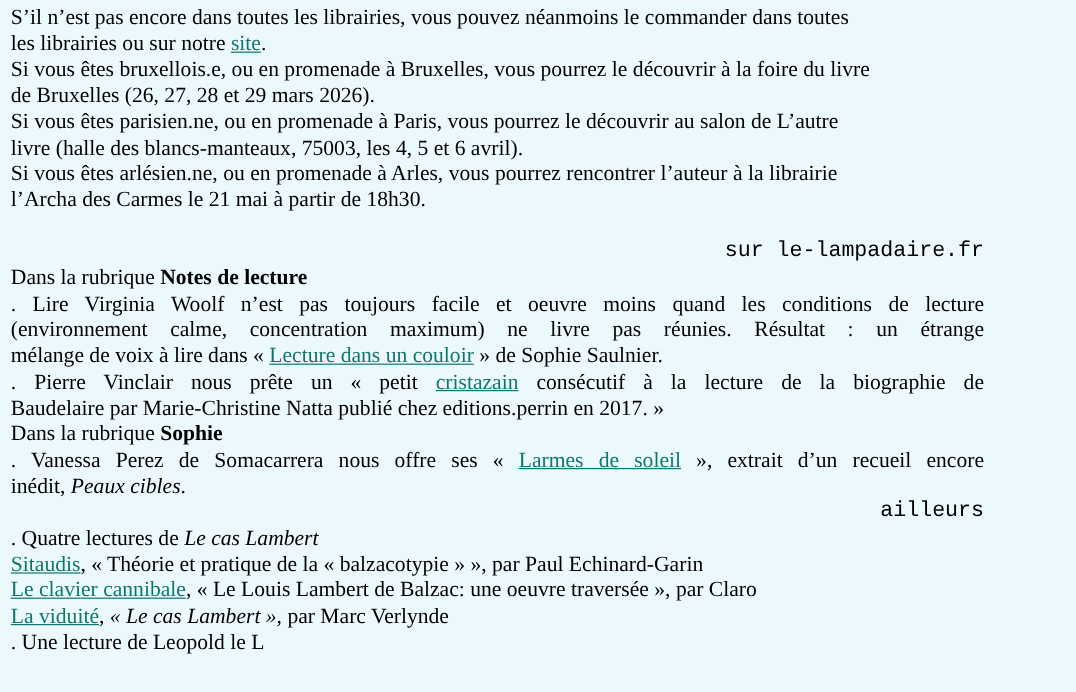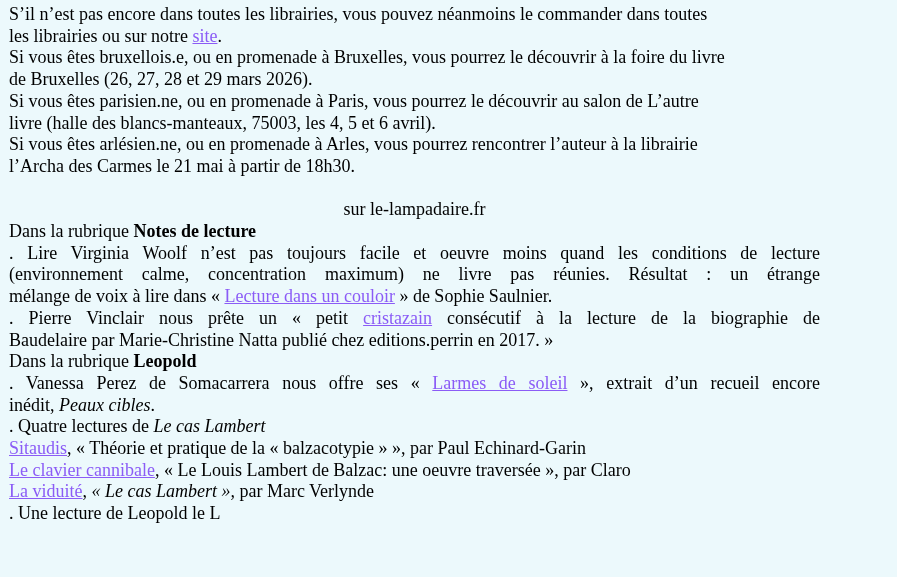--- a/index.html
+++ b/index.html
@@ -24,27 +24,28 @@
     min-height: 21.7px;
     white-space: nowrap;
   }
   .line.stretch {
     white-space: normal;
     text-align: justify;
     text-align-last: justify;
   }
   .line.center {
     white-space: normal;
-    text-align: center;
+    text-align: right;
+    font-family: Liberation Mono, monospace;
   }
   .it { font-style: italic; }
   .bd { font-weight: bold; text-align: right; }
   .link {
     text-decoration: underline;
-    color: #8b5cf6;
+    color: #0f766e;
     cursor: pointer;
   }
 </style>
 </head>
 <body>
 
 <div class="page">
   <div class="content" id="content">
       <div class="line"><span>S’il n’est pas encore dans toutes les librairies, vous pouvez néanmoins le commander dans toutes</span></div>
       <div class="line"><span>les librairies ou sur notre </span><span class="link">site</span><span>.</span></div>
@@ -55,22 +56,23 @@
       <div class="line"><span>Si vous êtes arlésien.ne, ou en promenade à Arles, vous pourrez rencontrer l’auteur à la librairie</span></div>
       <div class="line"><span>l’Archa des Carmes le 21 mai à partir de 18h30.</span></div>
       <div class="line">&nbsp;</div>
       <div class="line center"><span>sur le-lampadaire.fr</span></div>
       <div class="line"><span>Dans la rubrique </span><span class="bd">Notes de lecture</span></div>
       <div class="line stretch"><span>. Lire Virginia Woolf n’est pas toujours facile et oeuvre moins quand les conditions de lecture</span></div>
       <div class="line stretch"><span>(environnement calme, concentration maximum) ne livre pas réunies. Résultat : un étrange</span></div>
       <div class="line"><span>mélange de voix à lire dans « </span><span class="link">Lecture dans un couloir</span><span> » de Sophie Saulnier.</span></div>
       <div class="line stretch"><span>. Pierre Vinclair nous prête un « petit </span><span class="link">cristazain</span><span> consécutif à la lecture de la biographie de</span></div>
       <div class="line"><span>Baudelaire par Marie-Christine Natta publié chez editions.perrin en 2017. »</span></div>
-      <div class="line"><span>Dans la rubrique </span><span class="bd">Leopold</span></div>
+      <div class="line"><span>Dans la rubrique </span><span class="bd">Sophie</span></div>
       <div class="line stretch"><span>. Vanessa Perez de Somacarrera nous offre ses « </span><span class="link">Larmes de soleil</span><span> », extrait d’un recueil encore</span></div>
       <div class="line"><span>inédit, </span><span class="it">Peaux cibles</span><span>.</span></div>
+      <div class="line center"><span>ailleurs</span></div>
       <div class="line"><span>. Quatre lectures de </span><span class="it">Le cas Lambert</span></div>
       <div class="line"><span class="link">Sitaudis</span><span>, « Théorie et pratique de la « balzacotypie » », par Paul Echinard-Garin</span></div>
       <div class="line"><span class="link">Le clavier cannibale</span><span>, « Le Louis Lambert de Balzac: une oeuvre traversée », par Claro</span></div>
       <div class="line"><span class="link">La viduité</span><span>, </span><span class="it">« Le cas Lambert »,</span><span> par Marc Verlynde</span></div>
       <div class="line"><span>. Une lecture de Leopold le L</span></div>
     </div>
 </div>
 
 </body></html>

